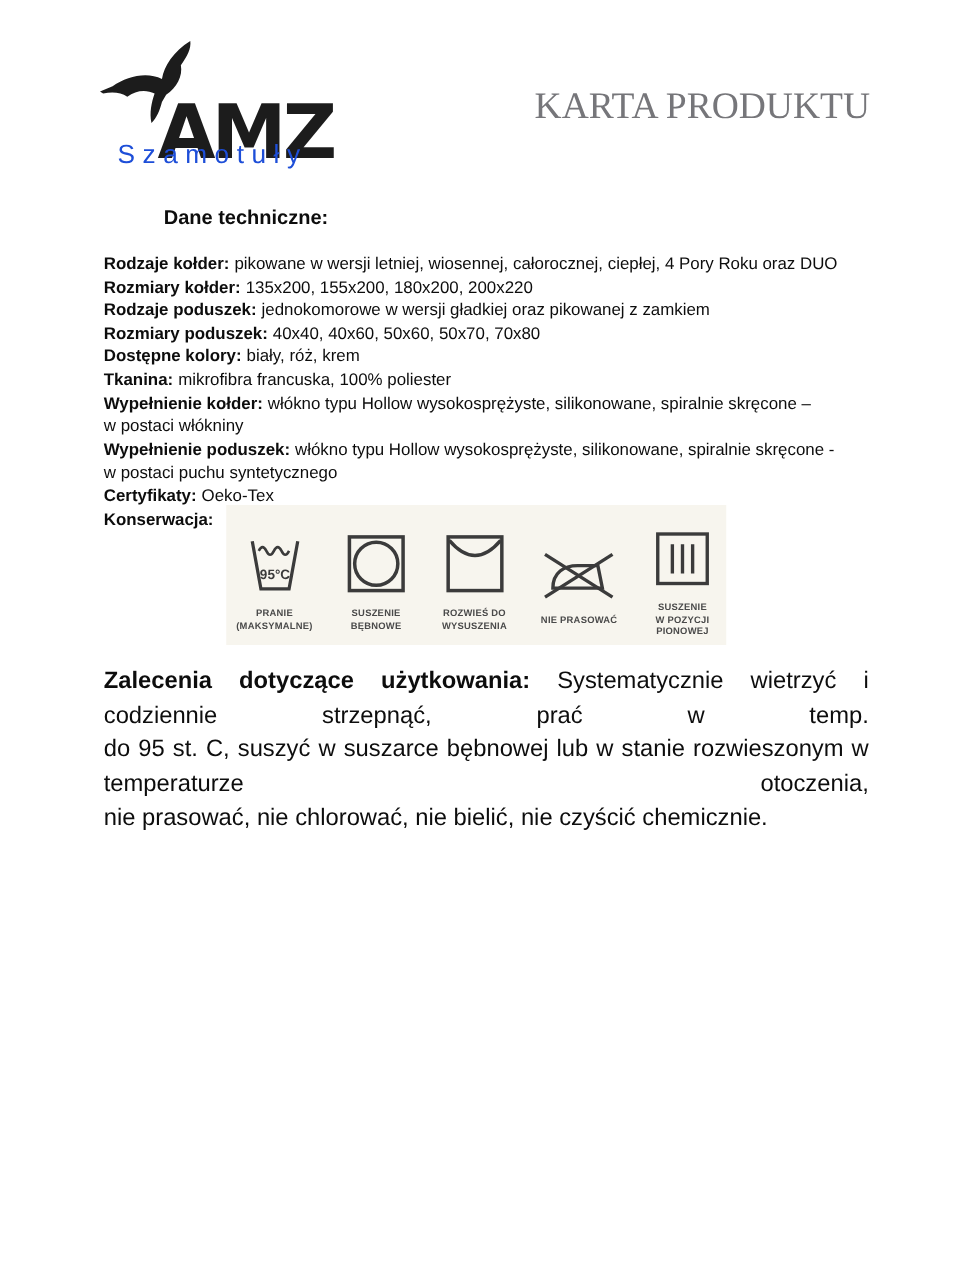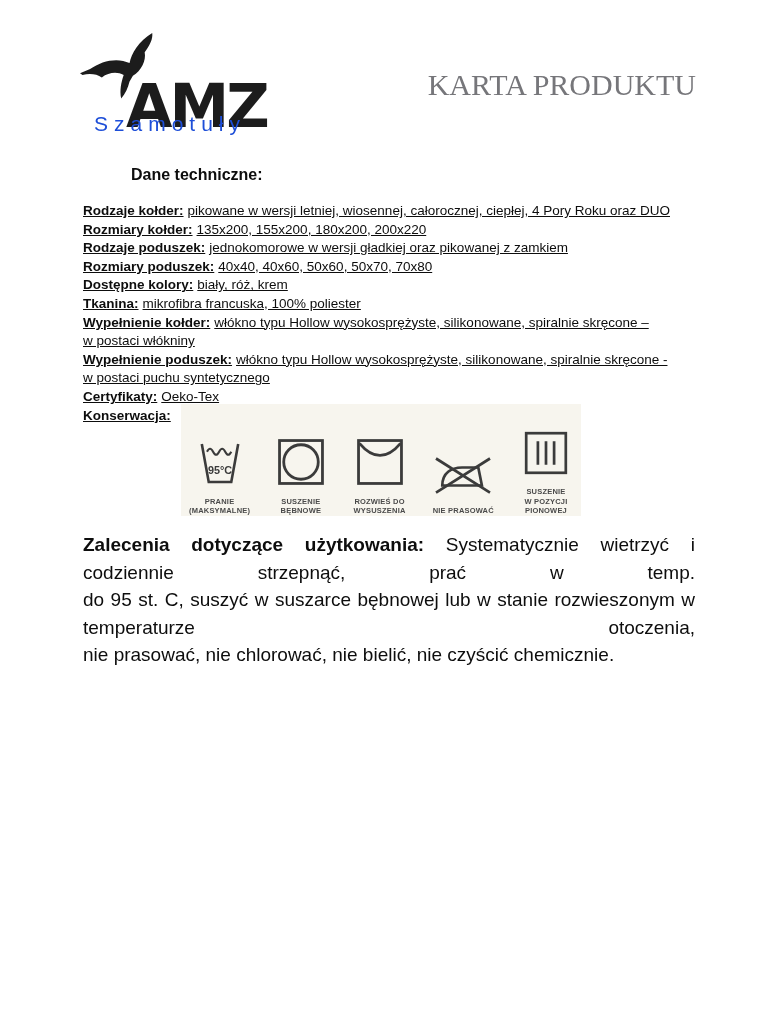--- a/index.html
+++ b/index.html
@@ -35,28 +35,28 @@
   
   .section-heading{
     position:absolute;left:83px;top:166px;
     font-size:16px;font-weight:bold;color:#0d0d0d;margin-left:48px;
   }
   
   .specs{
     position:absolute;left:83px;top:202px;width:660px;
     font-size:13.5px;line-height:18.6px;color:#0d0d0d;
   }
-  .spec-row{white-space:nowrap;text-decoration:underline;}
+  .spec-row{white-space:nowrap;}
   .spec-label{font-weight:bold;margin-right:4px;}
   .spec-cont{white-space:normal;}
   
   .care-strip{
     position:absolute;left:181px;top:404px;width:400px;height:112px;
     background:#f7f5ee;
-    display:flex;justify-content:space-between;align-items:flex-end;
+    display:flex;justify-content:space-between;align-items:center;
     padding:6px 8px 0 8px;box-sizing:border-box;
   }
   .care-item{display:flex;flex-direction:column;align-items:center;}
   .care-icon{height:58px;display:flex;align-items:flex-end;justify-content:center;}
   .care-icon svg{display:block;}
   .care-caption{
     margin-top:7px;font-size:7.5px;line-height:1.3;
     text-align:center;color:#4a4a4a;font-weight:bold;
     white-space:pre-line;letter-spacing:0.2px;
   }

